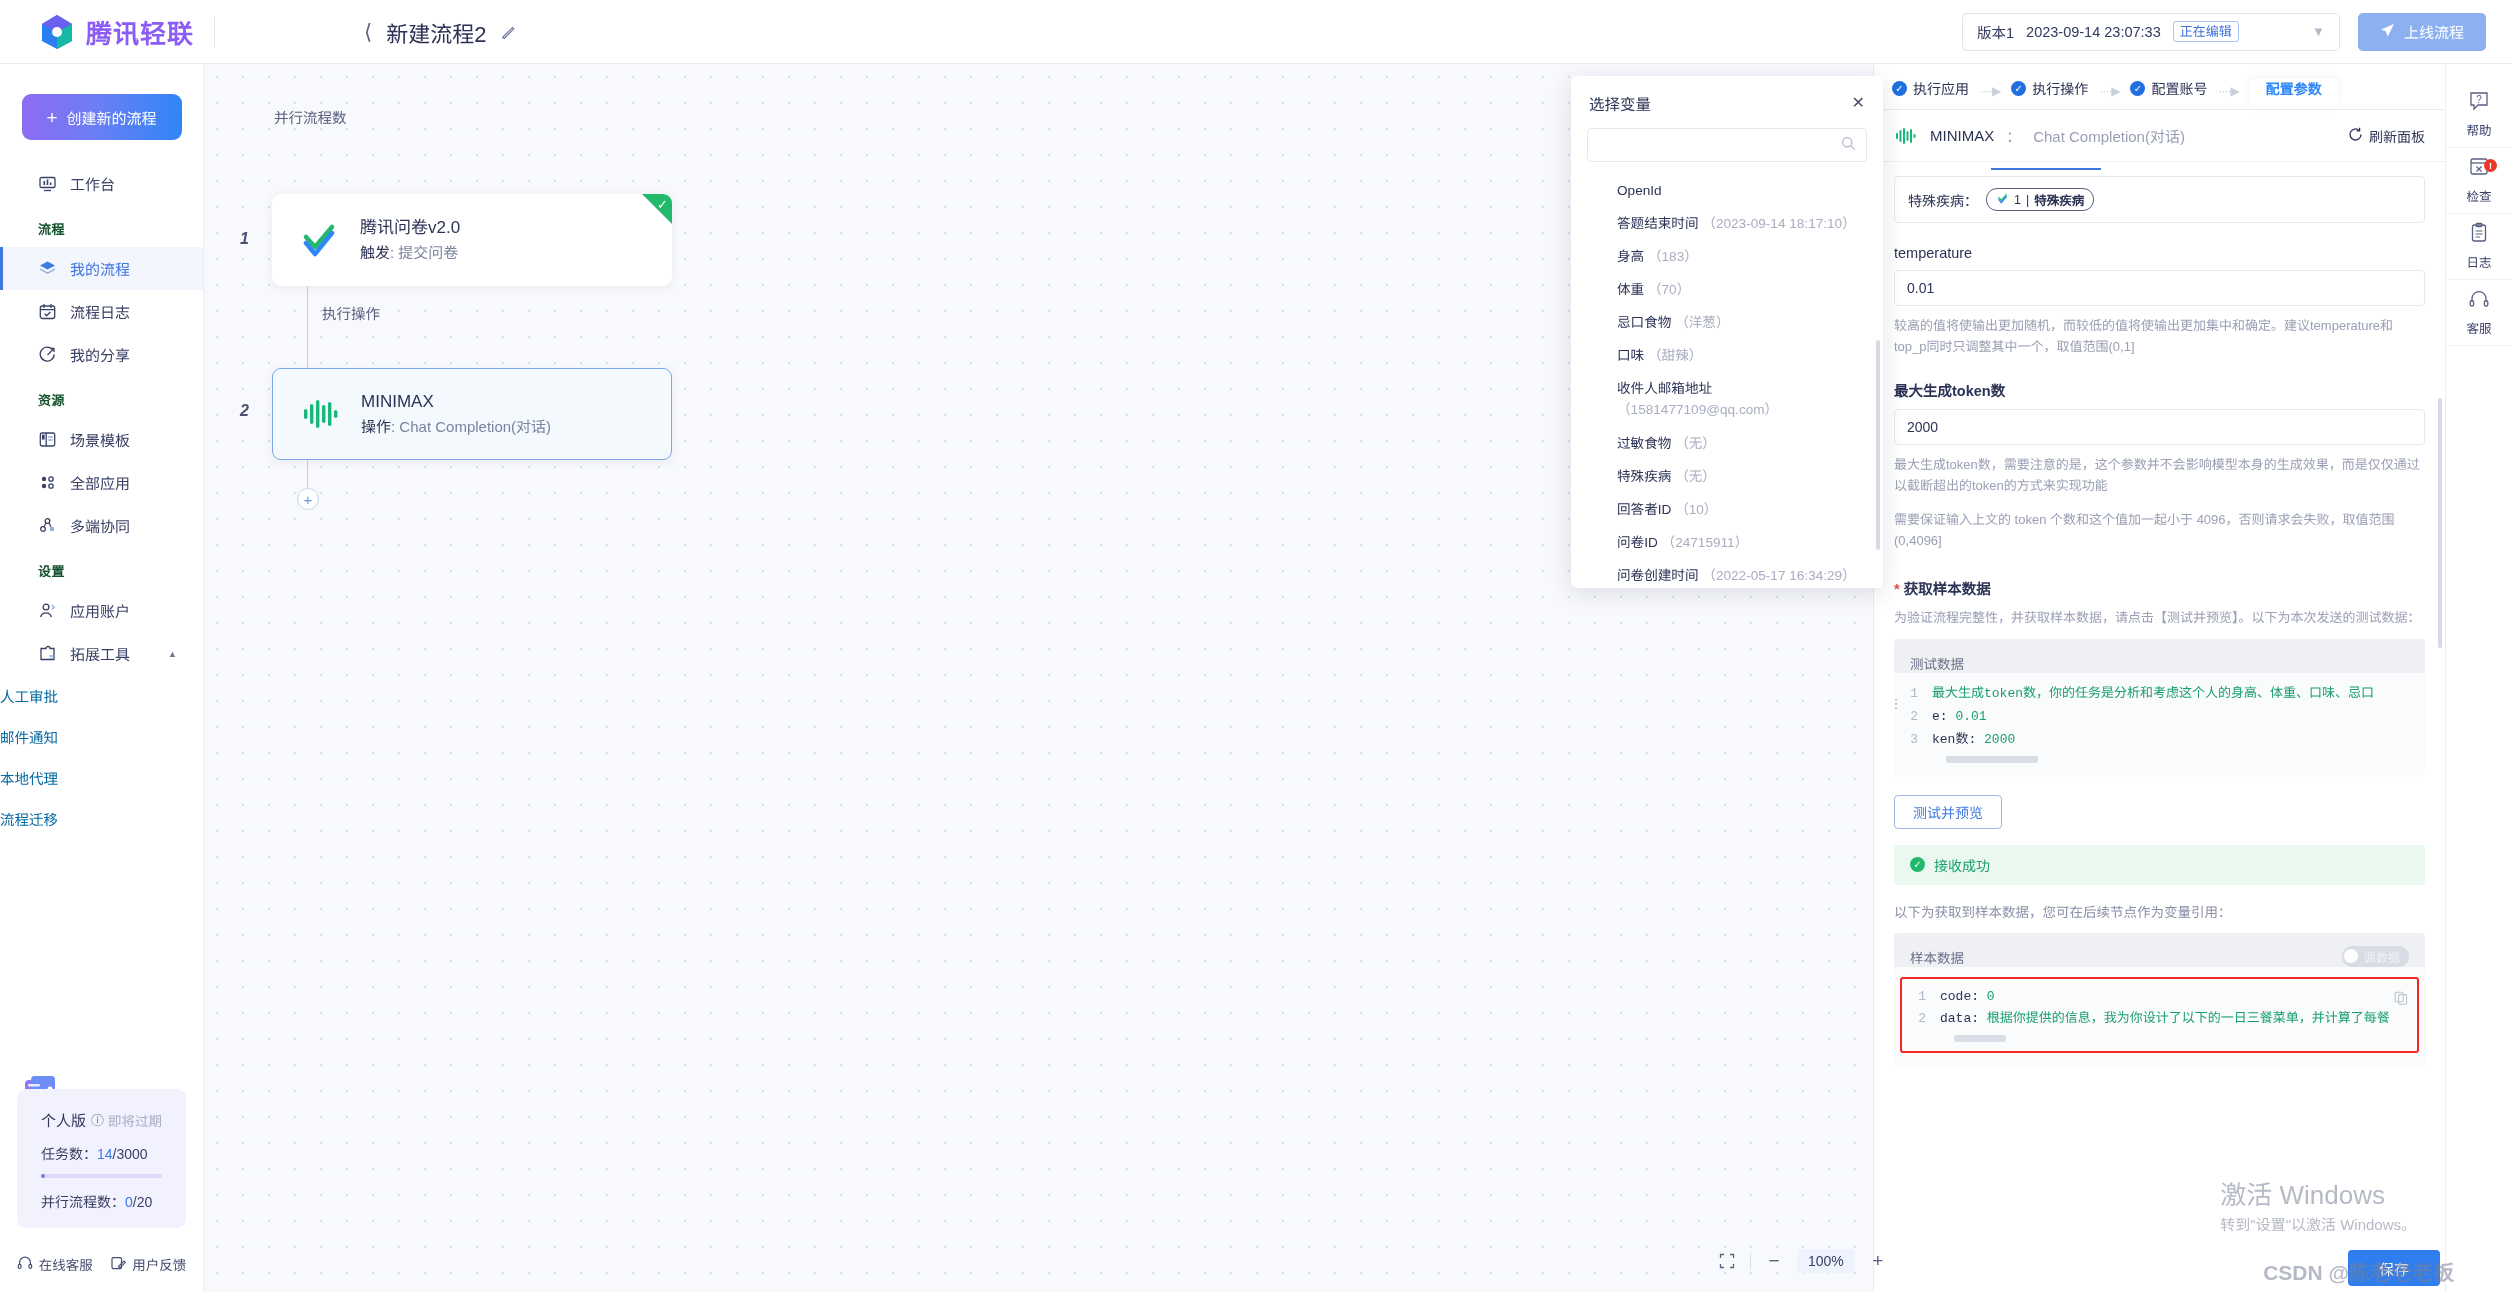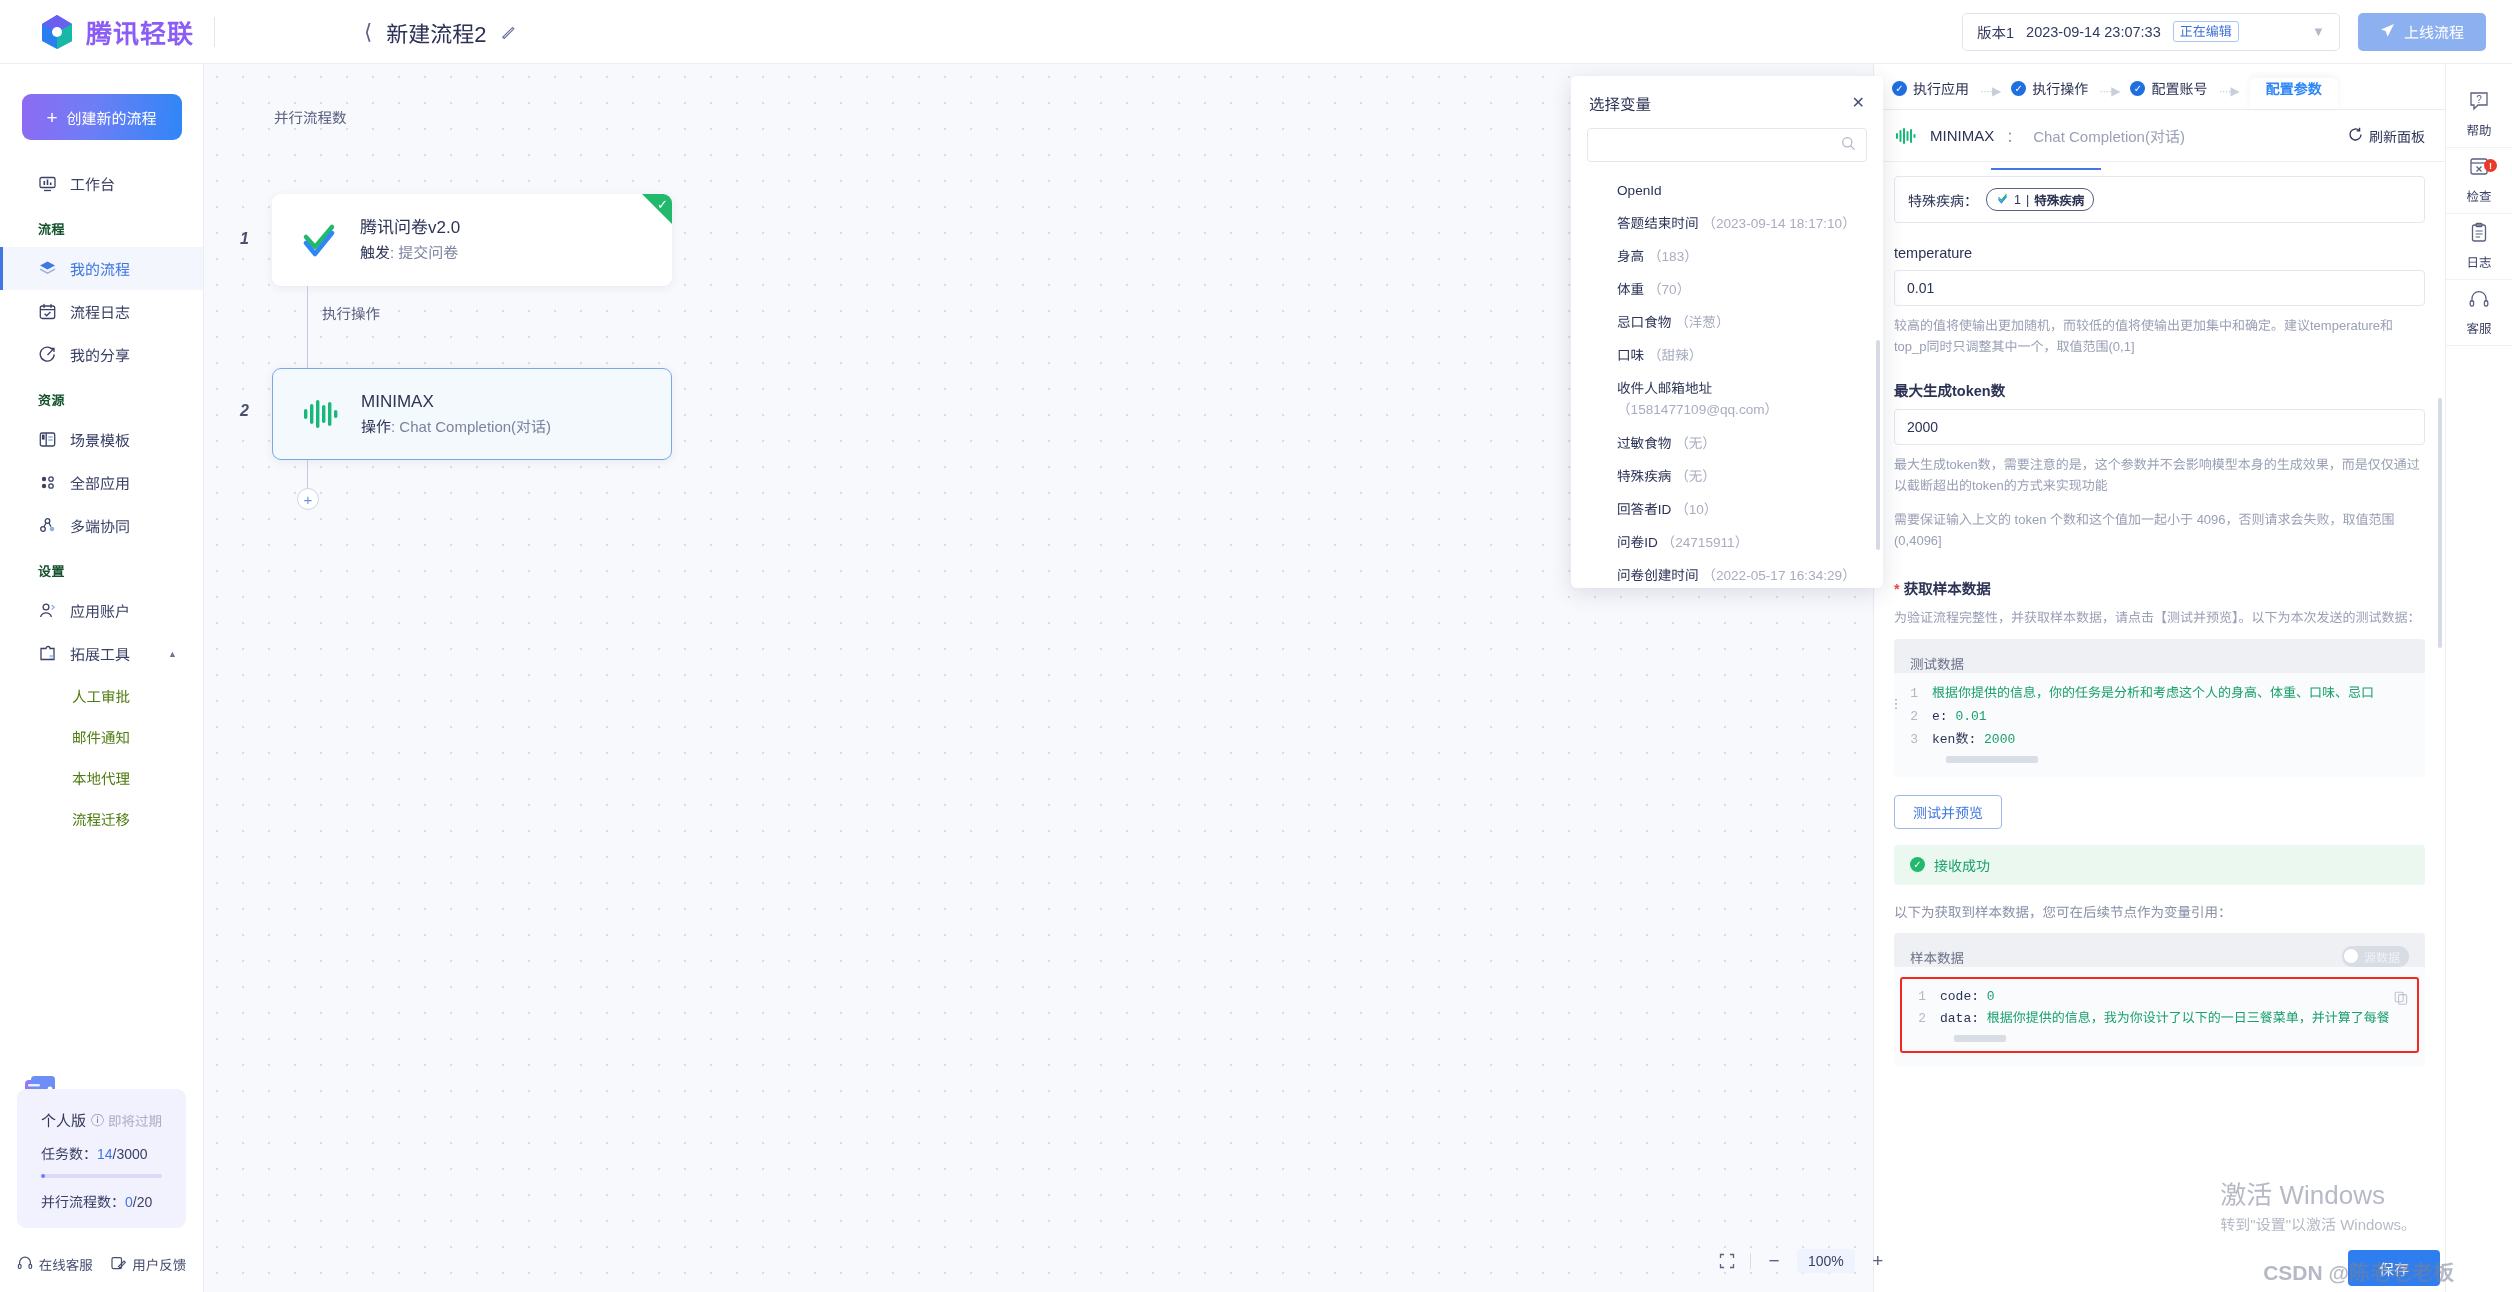--- a/index.html
+++ b/index.html
@@ -67,21 +67,21 @@
     color: #3b4166; cursor: pointer; position: relative;
   }
   .nav-item.active { background: #f3f6fd; color: #4177e0; font-weight: 500; }
   .nav-item.active::before {
     content: ""; position: absolute; left: 0; top: 0; bottom: 0; width: 3px; background: #4177e0;
   }
   .nav-ico { width: 19px; height: 19px; flex: 0 0 19px; display: block; }
   .nav-caret { margin-left: auto; margin-right: 26px; font-size: 9px; color: #6d7490; }
   .nav-sub {
     height: 41px; display: flex; align-items: center;
-    padding-left: 72px; font-size: 14.5px; color: #4d7c0f; cursor: pointer;
+    font-size: 14.5px; color: #0369a1; cursor: pointer;
   }
 
   
   .plan-wrap { padding: 0 17px 12px; position: relative; }
   .plan-card {
     background: #f2f1fe; border-radius: 9px; padding: 20px 24px 17px; position: relative;
   }
   .wallet-ico { position: absolute; top: -14px; left: 22px; width: 38px; height: 30px; }
   .plan-row1 { display: flex; align-items: center; }
   .plan-name { font-size: 15px; color: #2f3556; font-weight: 500; }
@@ -707,21 +707,21 @@
       <div class="field-label req bold" style="margin-top:26px;">获取样本数据</div>
       <div class="field-help">为验证流程完整性，并获取样本数据，请点击【测试并预览】。以下为本次发送的测试数据：</div>
 
       <div class="code-card">
         <div class="code-head">
           <span>测试数据</span>
         </div>
         <div class="code-body">
           <div class="code-line">
             <span class="code-num">1</span>
-            <span class="code-txt green">根据你提供的信息，你的任务是分析和考虑这个人的身高、体重、口味、忌口</span>
+            <span class="code-txt green">最大生成token数，你的任务是分析和考虑这个人的身高、体重、口味、忌口</span>
           </div>
           <div class="code-line">
             <span class="code-num">2</span>
             <span class="code-txt">e:</span>&nbsp;<span class="code-txt green">0.01</span>
           </div>
           <div class="code-line">
             <span class="code-num">3</span>
             <span class="code-txt">ken数:</span>&nbsp;<span class="code-txt green">2000</span>
           </div>
           <div class="code-redact"></div>

